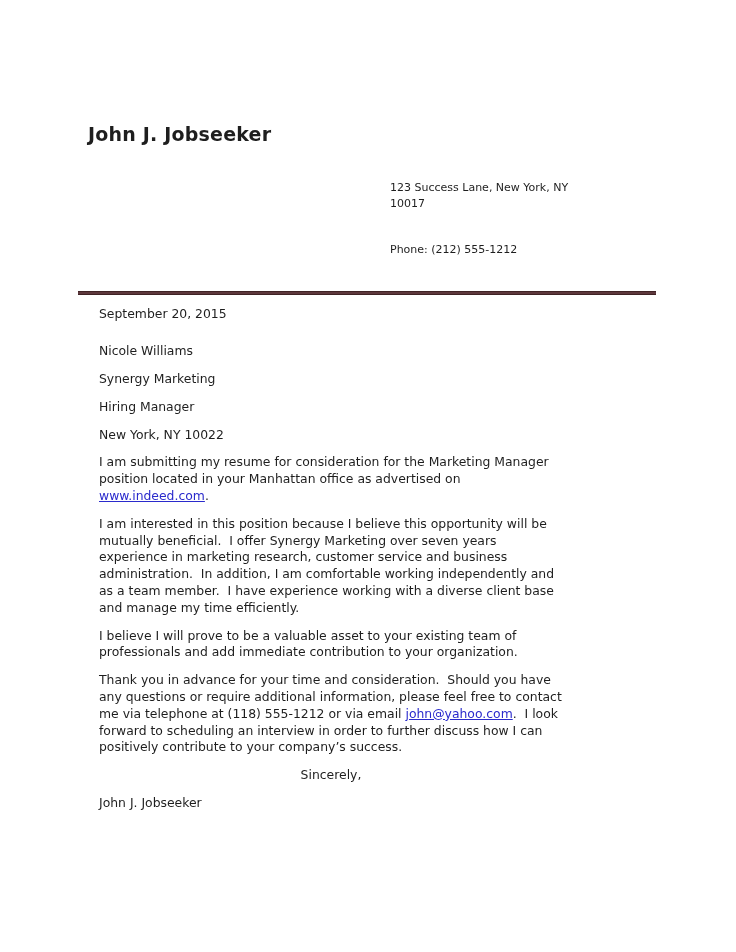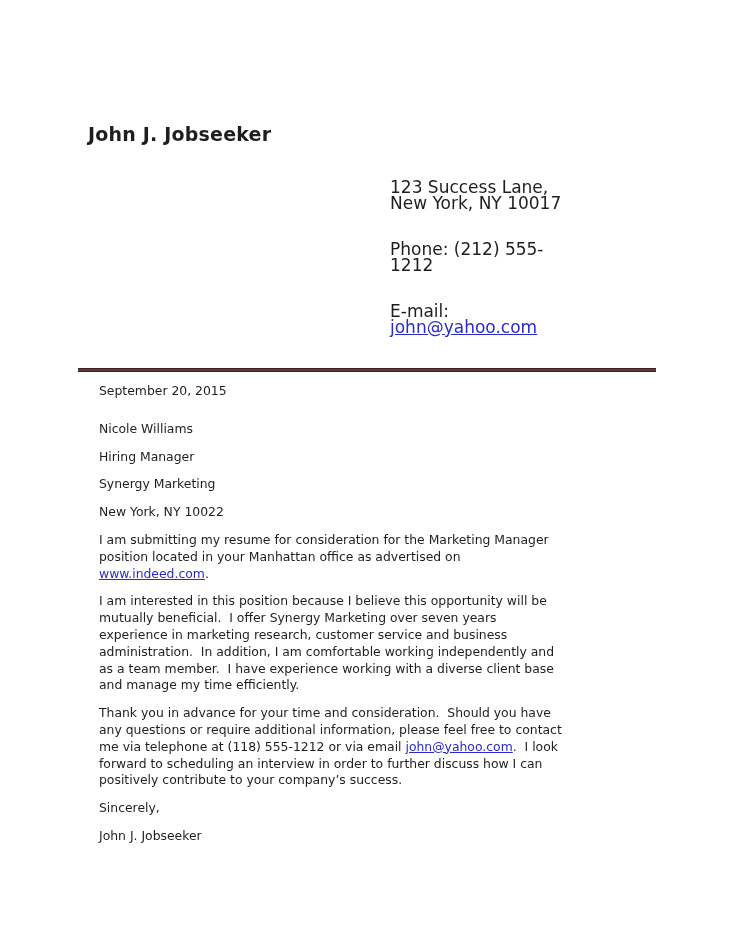--- a/index.html
+++ b/index.html
@@ -29,21 +29,21 @@
   .sender-name {
     font-size: 19px;
     font-weight: bold;
     letter-spacing: 0.2px;
     margin: 0;
     line-height: 24px;
   }
   .contact-block {
     margin-left: 302px;
     margin-top: 3px;
-    font-size: 17px;
+    font-size: 11px;
     line-height: 15.5px;
     white-space: pre-wrap;
   }
   .contact-line { display: block; }
   a {
     color: var(--link-color);
     text-decoration: underline;
     cursor: pointer;
   }
   .header-rule {
@@ -60,54 +60,54 @@
   }
   .letter-body p,
   .letter-body .line-block {
     margin: 11px;
     white-space: pre-wrap;
   }
   .date-line { margin-top: 40px; }
   .recipient-block { margin-top: 21px; }
   .salutation { margin-top: 30px; }
   .para { margin-top: 20px; }
-  .closing { margin-top: 20px; }
+  .closing { margin-top: 20px; text-align: center; }
   .signature { margin-top: 38px; }
 </style>
 </head>
 <body>
 
 <div class="page">
 
   <h1 class="sender-name">John J. Jobseeker</h1>
 
   <div class="contact-block">
     <span class="contact-line">123 Success Lane, New York, NY 10017</span>
     <span class="contact-line"><span>Phone: </span><span>(212) 555-1212</span></span>
-    <span class="contact-line"><span>E-mail: </span><a>john@yahoo.com</a></span>
   </div>
 
   <div class="header-rule"></div>
 
   <div class="letter-body">
 
     <div class="line-block date-line">September 20, 2015</div>
 
     <div class="recipient-block">
       <div class="line-block">Nicole Williams</div>
+      <div class="line-block">Synergy Marketing</div>
       <div class="line-block">Hiring Manager</div>
-      <div class="line-block">Synergy Marketing</div>
       <div class="line-block">New York, NY 10022</div>
     </div>
 
 
     <p class="para"><span>I am submitting my resume for consideration for the Marketing Manager position located in your Manhattan office as advertised on </span><a>www.indeed.com</a><span>.</span></p>
 
     <p class="para">I am interested in this position because I believe this opportunity will be mutually beneficial.  I offer Synergy Marketing over seven years experience in marketing research, customer service and business administration.  In addition, I am comfortable working independently and as a team member.  I have experience working with a diverse client base and manage my time efficiently.</p>
 
+    <p class="para">I believe I will prove to be a valuable asset to your existing team of professionals and add immediate contribution to your organization.</p>
 
     <p class="para"><span>Thank you in advance for your time and consideration.  Should you have any questions or require additional information, please feel free to contact me via telephone at (118) 555-1212 or via email </span><a>john@yahoo.com</a><span>.  I look forward to scheduling an interview in order to further discuss how I can positively contribute to your company’s success.</span></p>
 
     <div class="line-block closing">Sincerely,</div>
 
     <div class="line-block signature">John J. Jobseeker</div>
 
   </div>
 
 </div>

